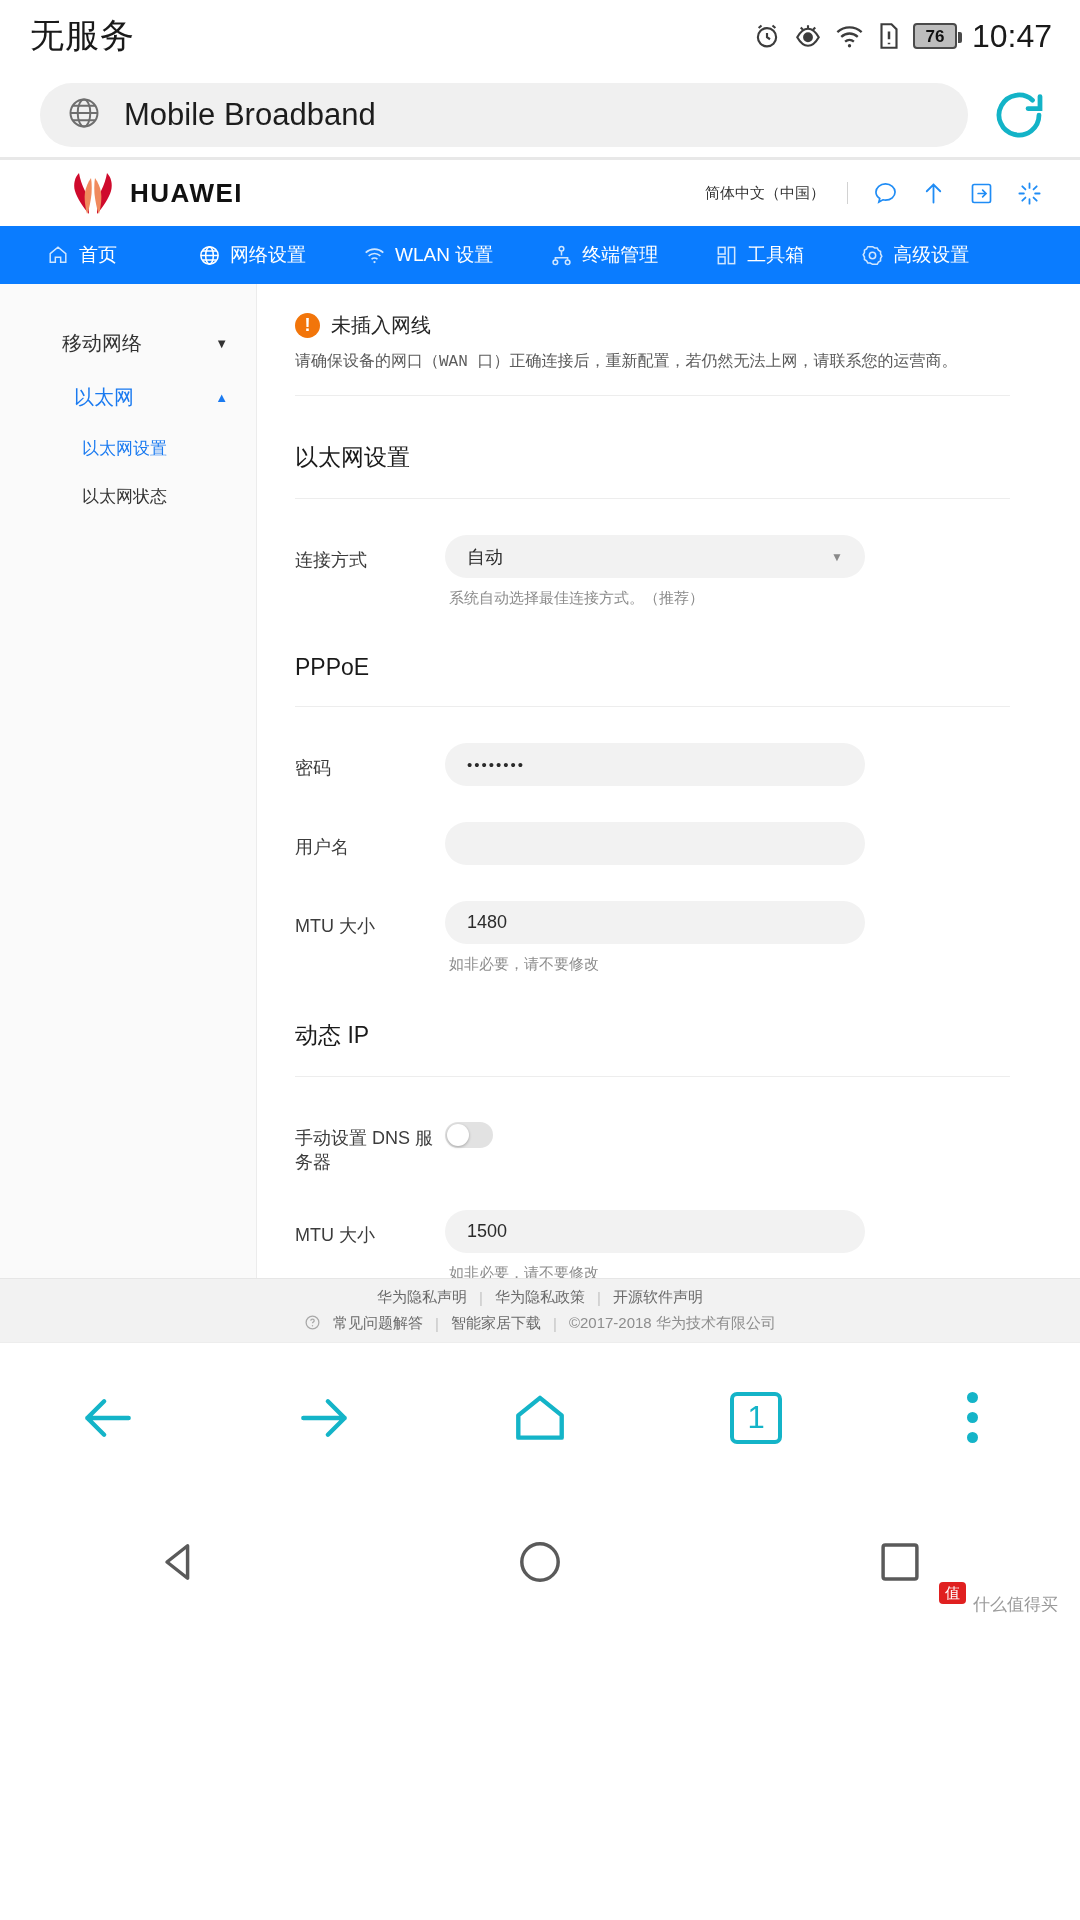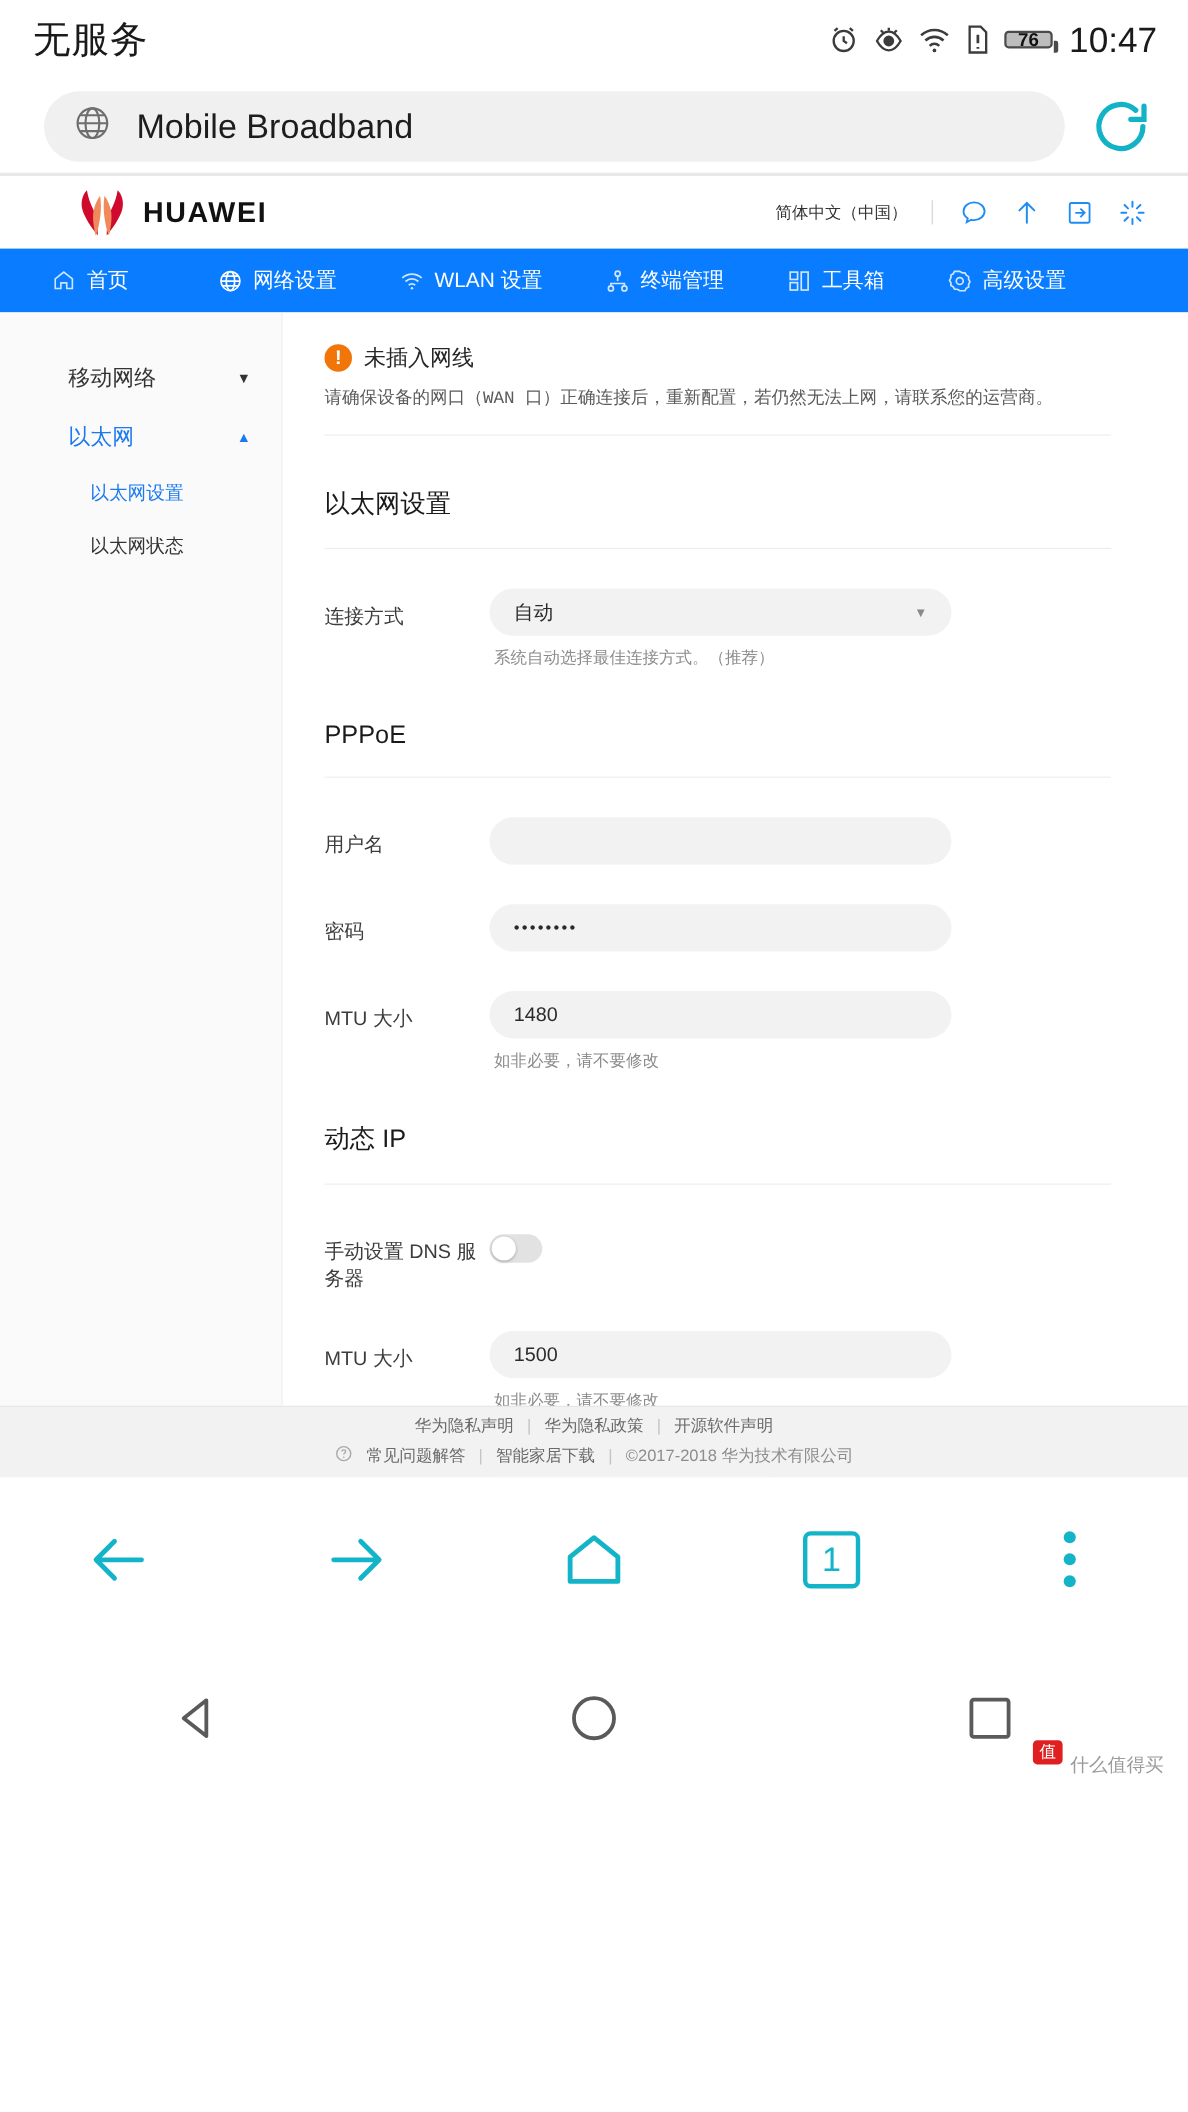--- a/index.html
+++ b/index.html
@@ -13,21 +13,21 @@
   
   .statusbar{
     height:72px; width:1080px;
     display:flex; align-items:center; justify-content:space-between;
     padding:0 28px 0 30px; background:#ffffff;
   }
   .carrier{ font-size:34px; color:#1a1a1a; letter-spacing:1px; }
   .status-right{ display:flex; align-items:center; gap:11px; }
   .status-right svg{ display:block; }
   .batt{
-    width:44px;height:16px;border:2.5px solid #4a4a4a;border-radius:4px;
+    width:44px;height:26px;border:2.5px solid #4a4a4a;border-radius:4px;
     display:flex;align-items:center;justify-content:center; position:relative;
     background:#bdbdbd;
   }
   .batt span{ font-size:17px;color:#111; font-weight:bold; line-height:1;}
   .batt::after{content:"";position:absolute;right:-7px;top:7px;width:4px;height:11px;background:#4a4a4a;border-radius:0 2px 2px 0;}
   .clock{ font-size:32px;color:#1a1a1a; margin-left:4px;}
 
   
   .urlbar-wrap{
     height:85px; display:flex; align-items:center; padding:0 24px 0 40px; gap:14px;
@@ -69,21 +69,21 @@
 
   .body-row{ display:flex; height:1058px; }
   .sidebar{
     width:257px; background:#fafafa; border-right:1px solid #ececec;
     padding-top:32px; flex-shrink:0;
   }
   .side-group{
     display:flex;align-items:center;justify-content:space-between;
     padding:0 28px 0 62px; height:54px; font-size:20px; color:#333;
   }
-  .side-group.active{ color:#1a7af0; }
+  .side-group.active{ color:#1a7af0;margin-left:12px; }
   .caret{ font-size:13px; line-height:1; color:#333;}
   .caret.up{ color:#1a7af0;}
   .side-sub{
     padding-left:82px; height:48px; display:flex; align-items:center;
     font-size:17px; color:#333;
   }
   .side-sub.active{ color:#1a7af0;}
 
   .content{ flex:1; padding:28px 0 0 0; position:relative; background:#fff;}
   .inner{ padding-left:38px; padding-right:55px;}
@@ -382,32 +382,32 @@
               <span class="sel-caret">▼</span>
             </div>
             <div class="fhint">系统自动选择最佳连接方式。（推荐）</div>
           </div>
         </div>
 
         <div class="section-title">PPPoE</div>
         <div class="section-rule"></div>
 
         <div class="frow">
-          <div class="flabel">用户名</div>
-          <div class="fctl">
-            <div class="finput"></div>
-          </div>
-        </div>
-
-        <div class="frow">
           <div class="flabel">密码</div>
           <div class="fctl">
             <div class="finput">
               <span class="dots">••••••••</span>
             </div>
+          </div>
+        </div>
+
+        <div class="frow">
+          <div class="flabel">用户名</div>
+          <div class="fctl">
+            <div class="finput"></div>
           </div>
         </div>
 
         <div class="frow">
           <div class="flabel">MTU 大小</div>
           <div class="fctl">
             <div class="finput">1480</div>
             <div class="fhint">如非必要，请不要修改</div>
           </div>
         </div>

